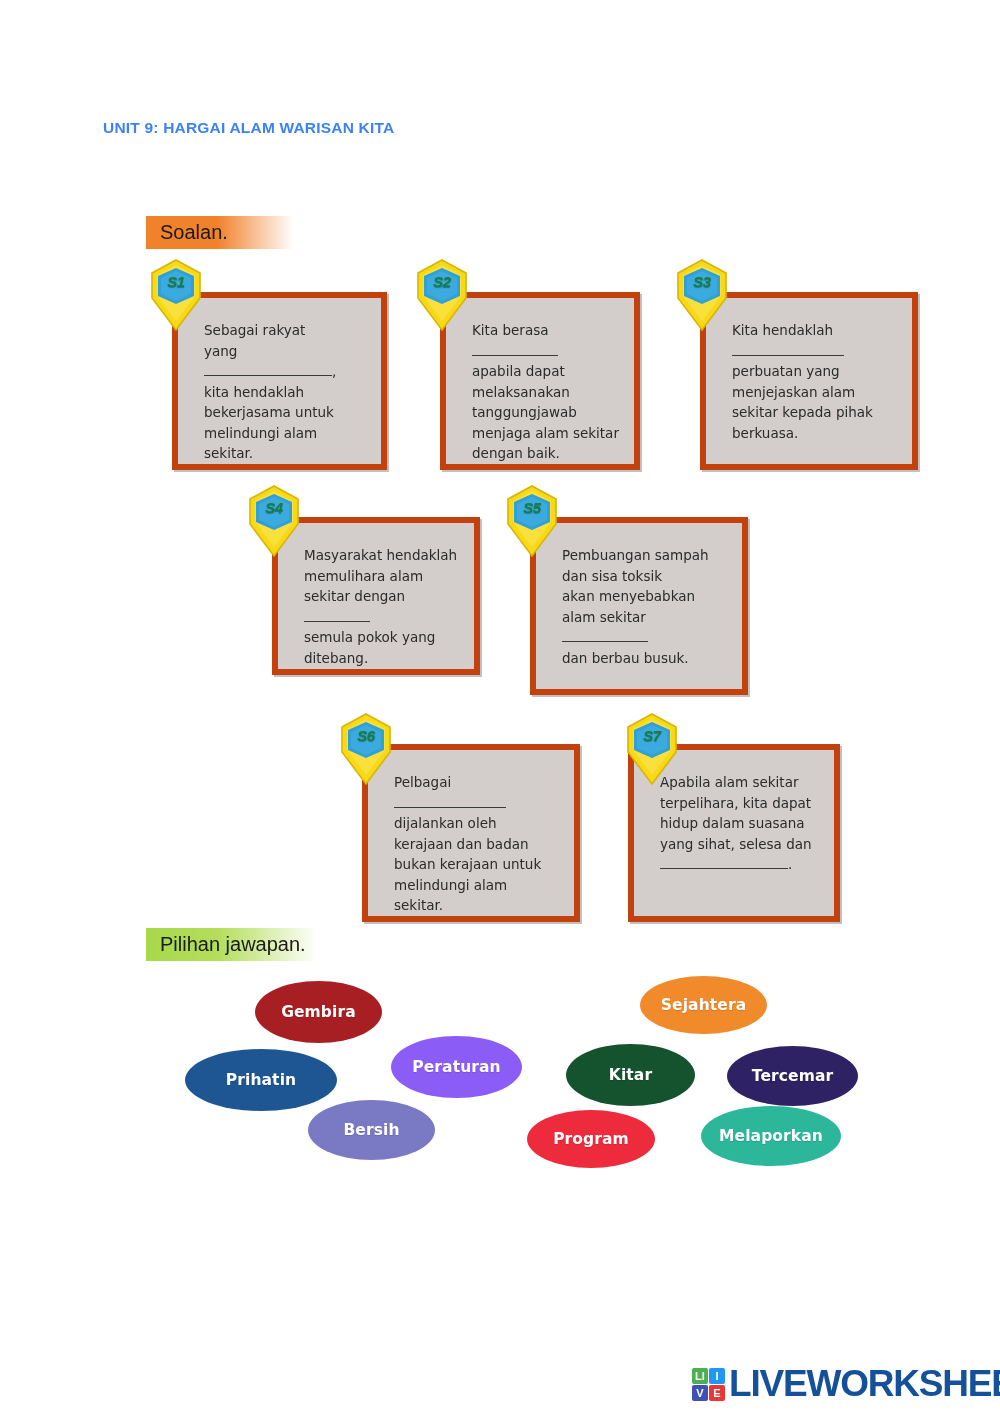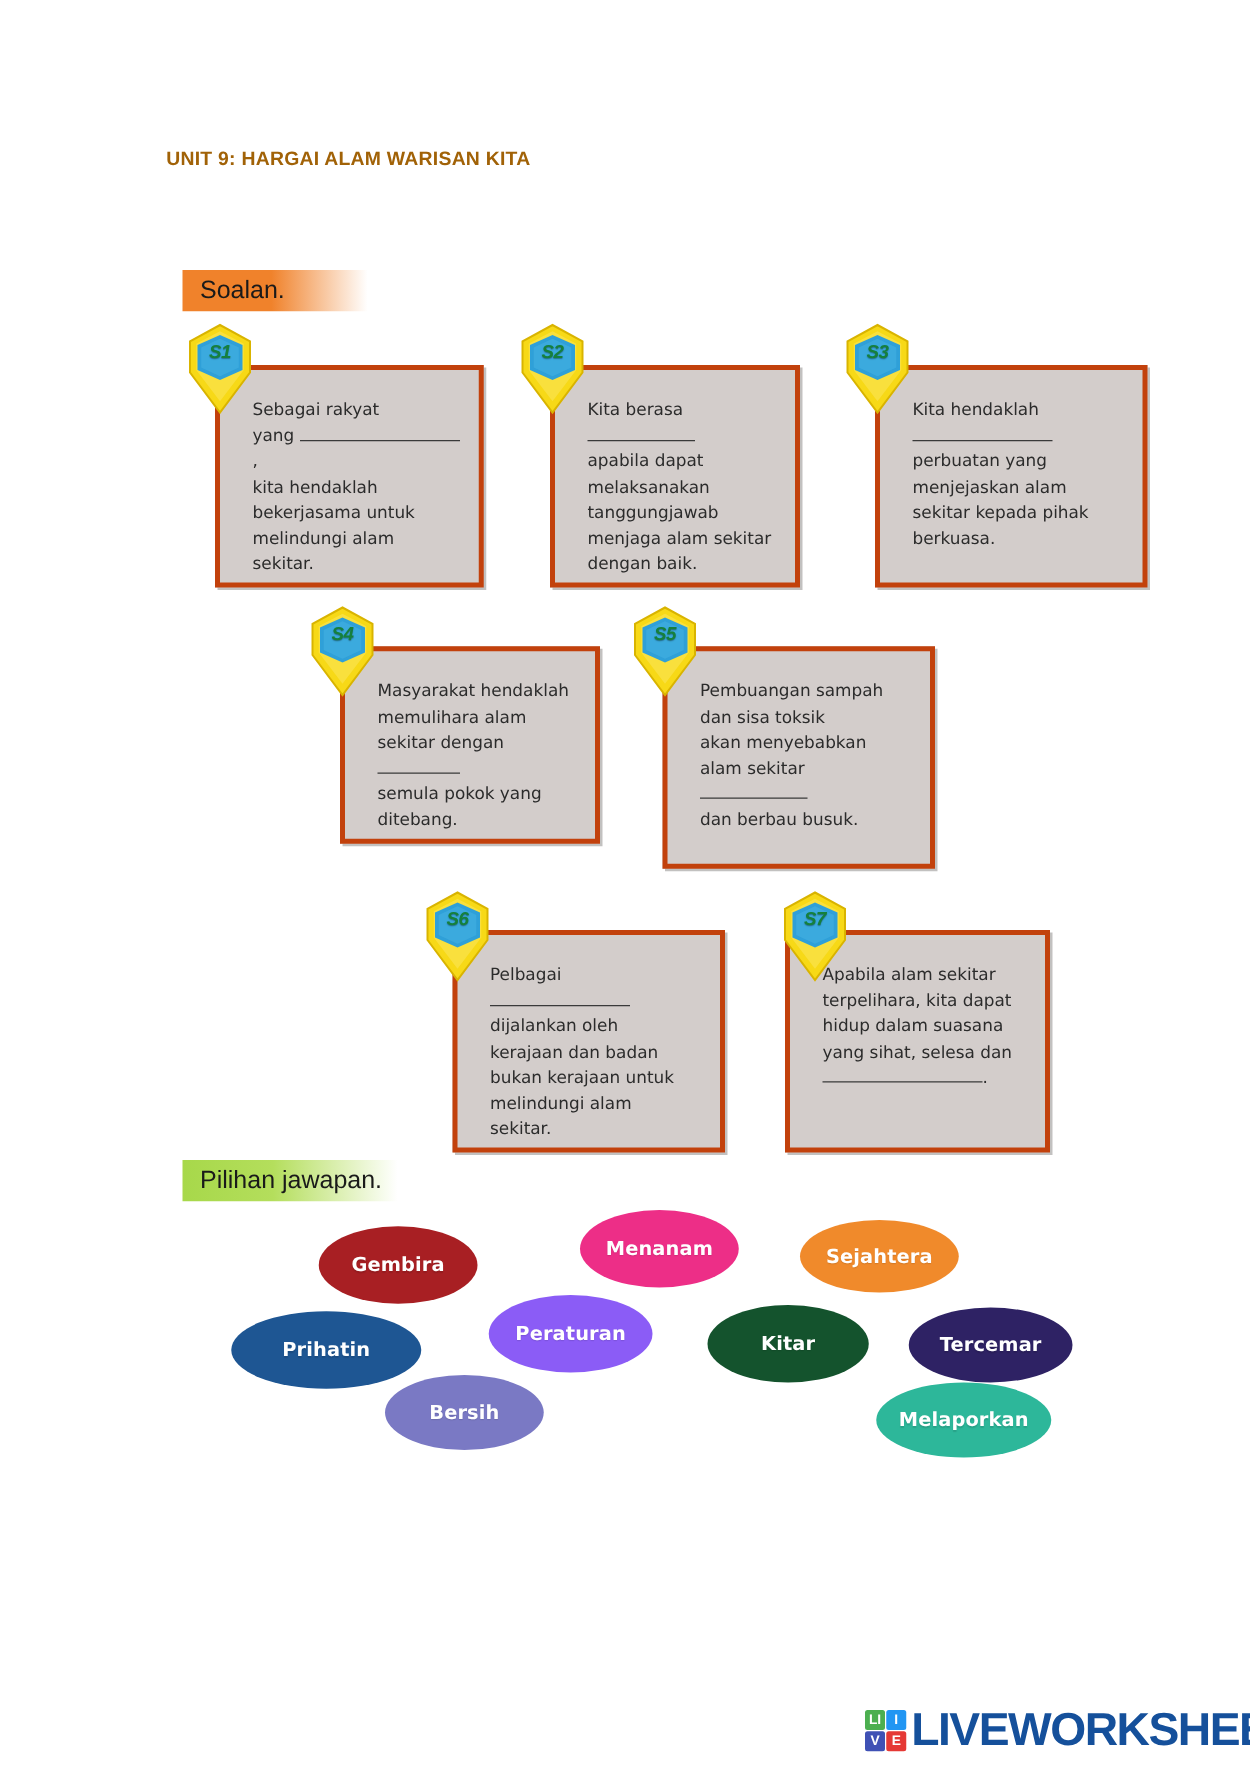--- a/index.html
+++ b/index.html
@@ -16,26 +16,26 @@
     position: relative;
     width: 1000px;
     height: 1413px;
     background: #ffffff;
     overflow: hidden;
   }
 
   
   #worksheet-title {
     position: absolute;
-    left: 133px;
+    left: 103px;
     top: 119px;
     font-size: 15.5px;
     font-weight: bold;
     letter-spacing: 0.2px;
-    color: #a16207;
+    color: #3b82f6;
     white-space: nowrap;
   }
 
   
   .section-banner {
     position: absolute;
     height: 33px;
     line-height: 33px;
     padding-left: 14px;
     font-size: 20px;
@@ -53,21 +53,21 @@
     left: 146px;
     top: 928px;
     width: 172px;
     background: linear-gradient(to right, #A7D84A 0%, #B4DE5C 42%, #ffffff 100%);
   }
 
   
   .qcard {
     position: absolute;
     background: #D3CDCB;
-    border: 4px solid #c2410c;
+    border: 6px solid #c2410c;
     box-sizing: border-box;
     box-shadow: 2px 2px 0 rgba(120,118,116,0.45);
   }
   .qcard .qtext {
     position: absolute;
     left: 26px;
     top: 22px;
     right: 12px;
     font-size: 13.5px;
     line-height: 20.5px;
@@ -301,23 +301,20 @@
     </svg>
     <div class="badge-label">S7</div>
   </div>
 
   <div class="section-banner" id="banner-pilihan">Pilihan jawapan.</div>
 
   <div class="bubble" style="left:255px; top:981px; width:127px; height:62px; background:#A81F23;">
     <span>Gembira</span>
   </div>
 
-  <div class="bubble" style="left:464px; top:968px; width:127px; height:62px; background:#ED2E87;">
-    <span>Menanam</span>
-  </div>
 
   <div class="bubble" style="left:640px; top:976px; width:127px; height:58px; background:#F08A2B;">
     <span>Sejahtera</span>
   </div>
 
   <div class="bubble" style="left:185px; top:1049px; width:152px; height:62px; background:#1E5693;">
     <span>Prihatin</span>
   </div>
 
   <div class="bubble" style="left:391px; top:1036px; width:131px; height:62px; background:#8b5cf6;">
@@ -329,20 +326,23 @@
   </div>
 
   <div class="bubble" style="left:727px; top:1046px; width:131px; height:60px; background:#2E2264;">
     <span>Tercemar</span>
   </div>
 
   <div class="bubble" style="left:308px; top:1100px; width:127px; height:60px; background:#7A79C4;">
     <span>Bersih</span>
   </div>
 
+  <div class="bubble" style="left:527px; top:1110px; width:128px; height:58px; background:#EE2B3C;">
+    <span>Program</span>
+  </div>
 
   <div class="bubble" style="left:701px; top:1106px; width:140px; height:60px; background:#2DB79A;">
     <span>Melaporkan</span>
   </div>
 
   <div id="footer-logo">
     <div id="logo-tiles">
       <span style="background:#4CAF50;">LI</span>
       <span style="background:#2196F3;">I</span>
       <span style="background:#3F51B5;">V</span>

